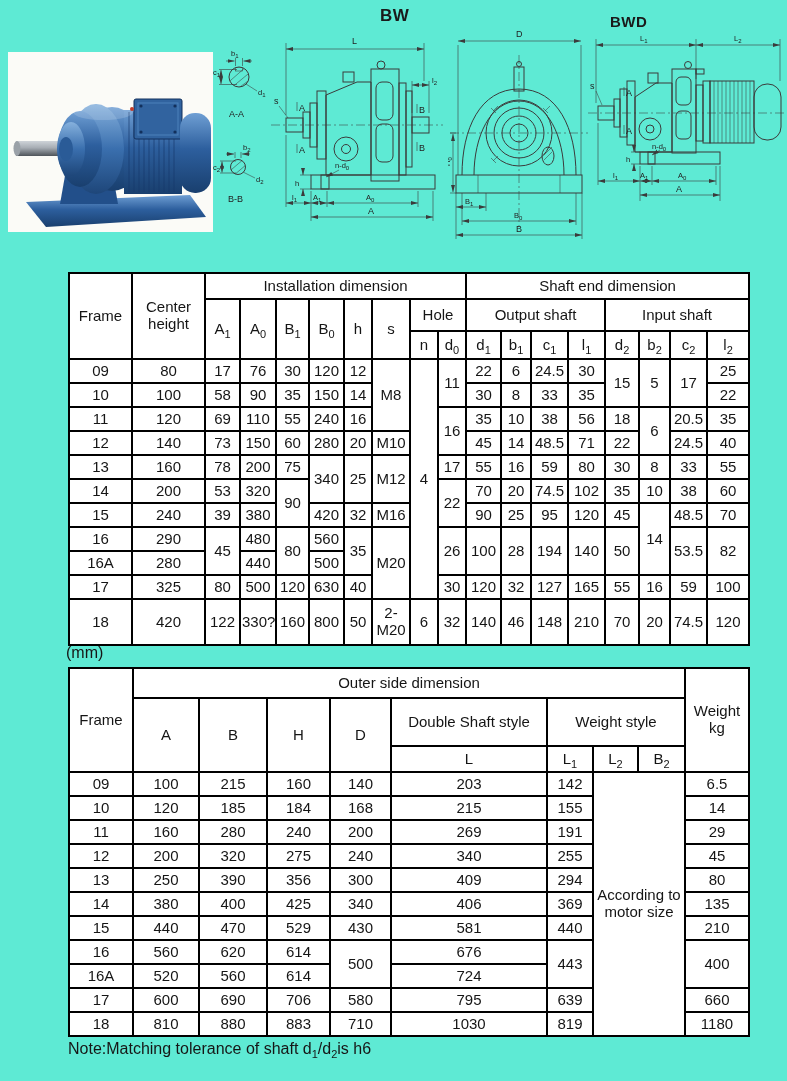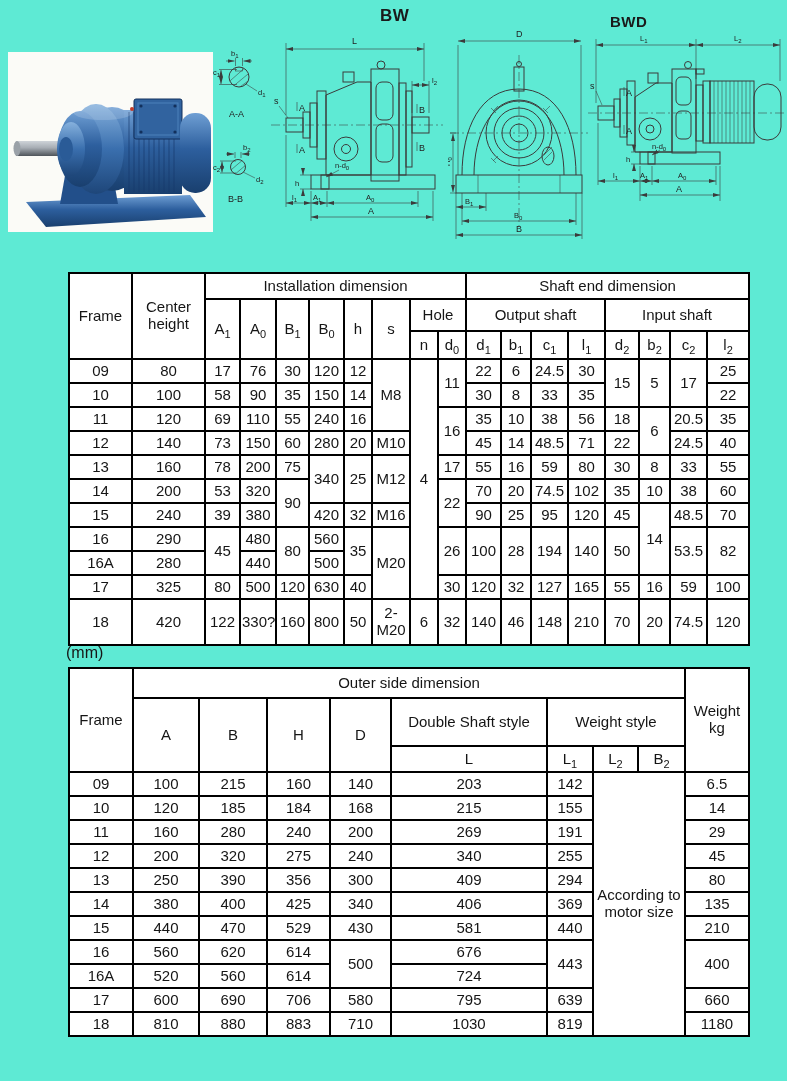--- a/index.html
+++ b/index.html
@@ -702,14 +702,17 @@
           <td><span>880</span></td>
           <td><span>883</span></td>
           <td><span>710</span></td>
           <td><span>1030</span></td>
           <td><span>819</span></td>
           <td><span>1180</span></td>
         </tr>
       </tbody>
     </table>
 
+  <div class="abs note" style="left:68px;top:1040px">
+    <span>Note:Matching tolerance of shaft d</span><sub>1</sub><span>/d</span><sub>2</sub><span>is h6</span>
+  </div>
 
 </div>
 
 </body></html>

